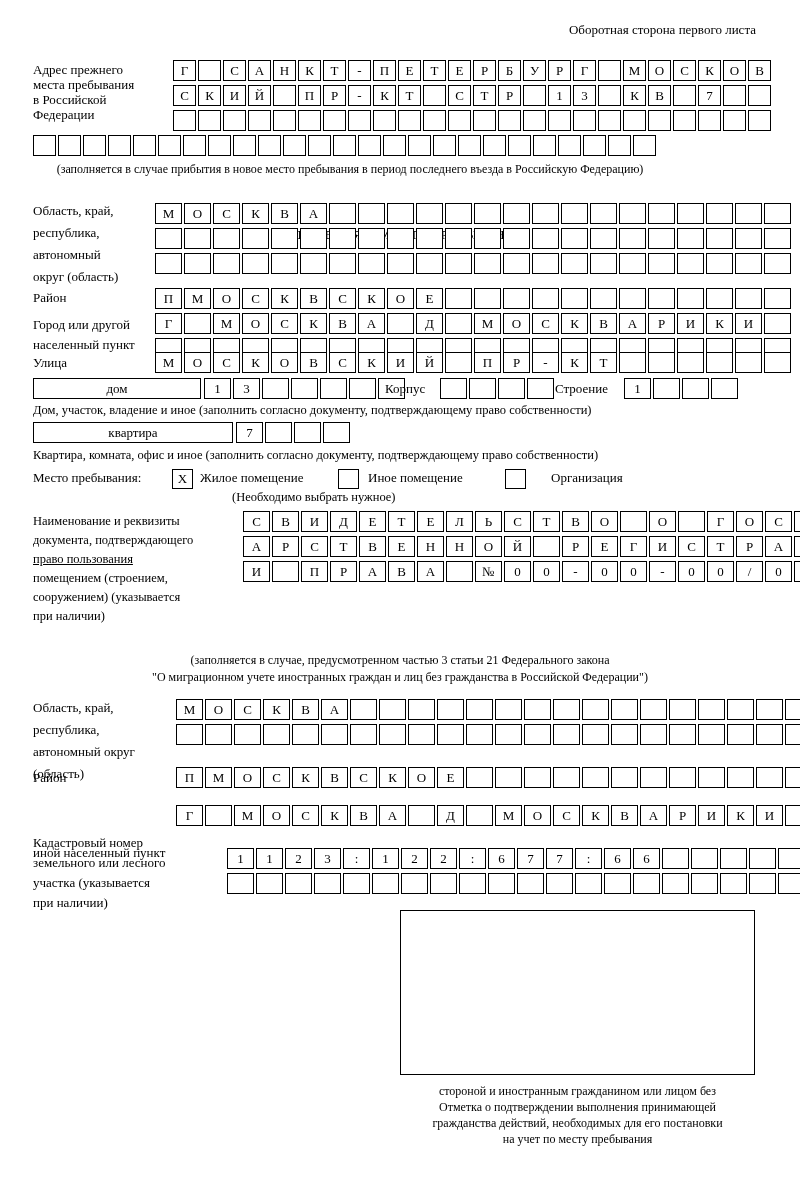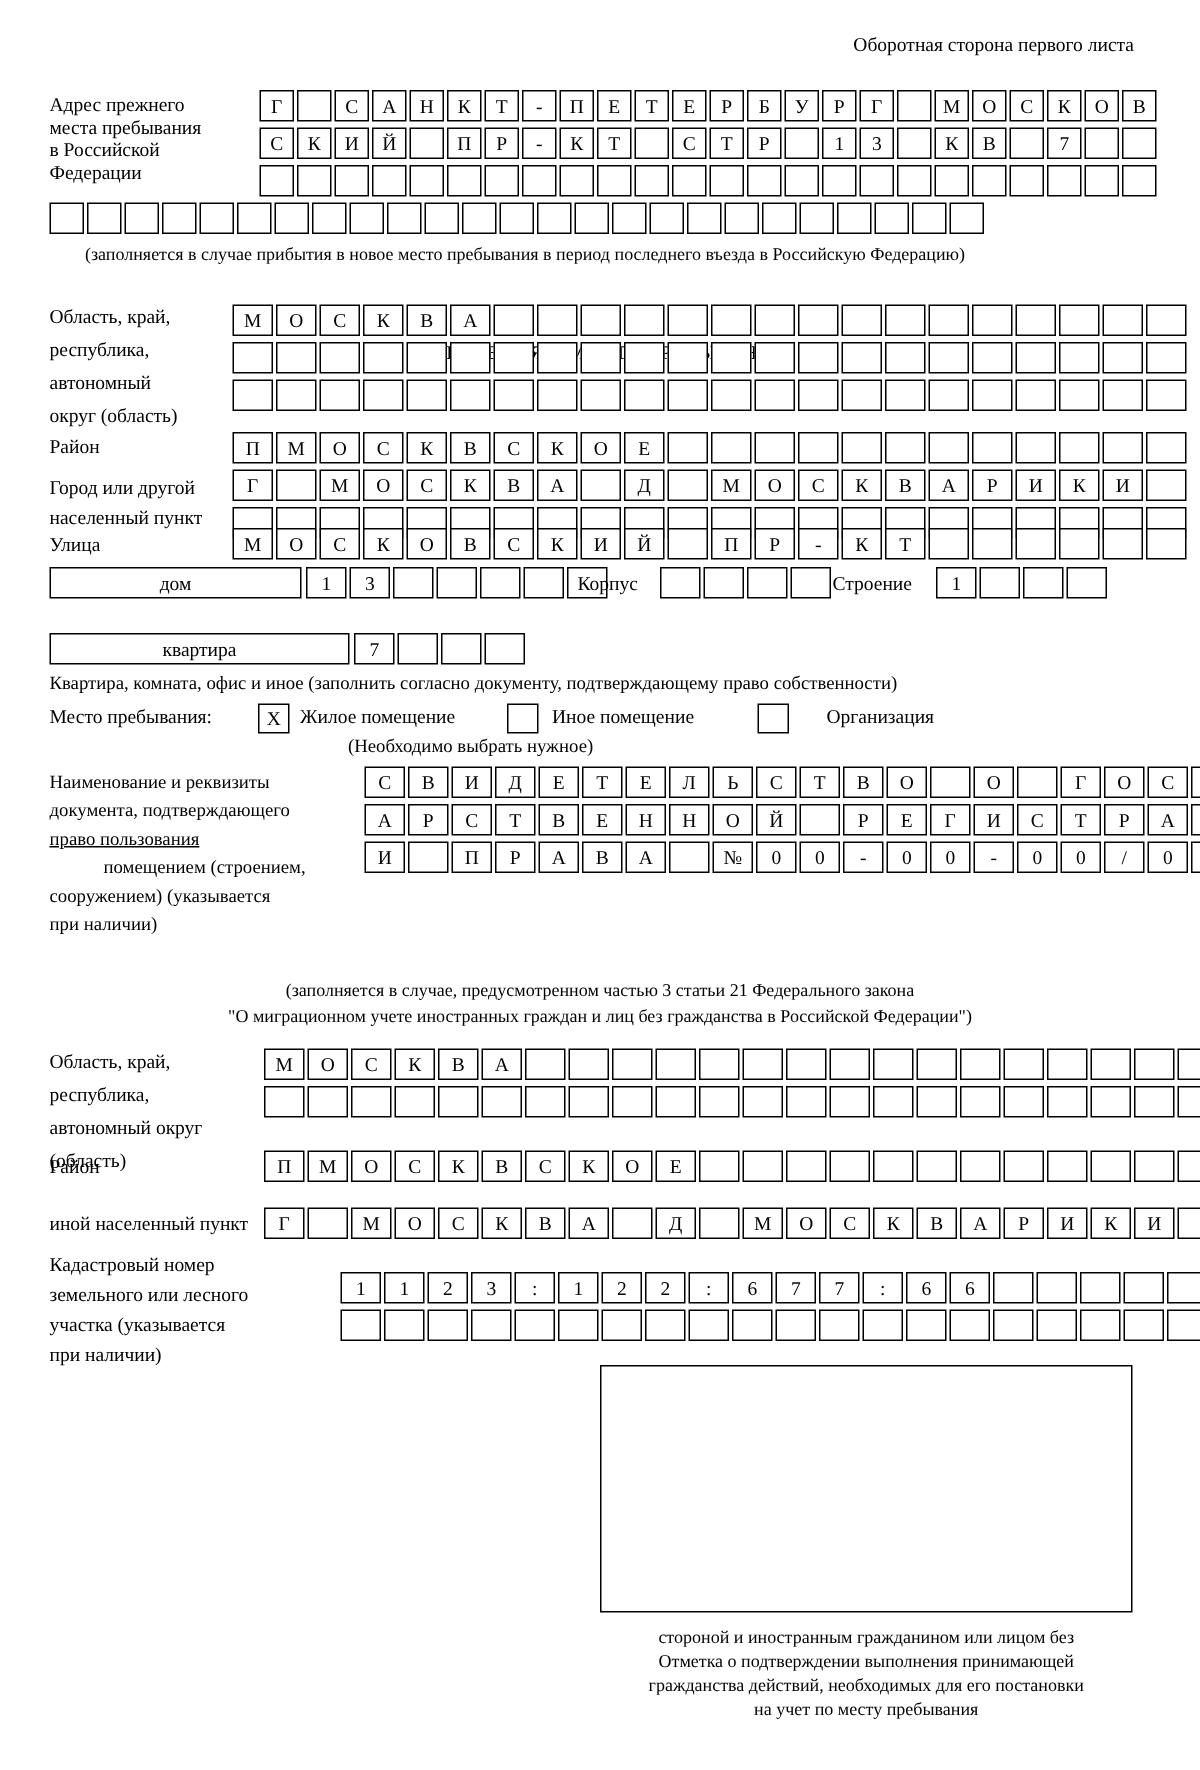--- a/index.html
+++ b/index.html
@@ -422,20 +422,21 @@
       <div class="cell wide"></div>
     </div>
   <div class="abs inline-label" style="left:555px; top:378px;">Строение</div>
   <div class="abs boxrow" id="s2-stroenie" style="left:624px; top:378px;">
       <div class="cell wide">1</div>
       <div class="cell wide"></div>
       <div class="cell wide"></div>
       <div class="cell wide"></div>
     </div>
 
+  <div class="abs label-sm" style="left:33px; top:403px;">Дом, участок, владение и иное (заполнить согласно документу, подтверждающему право собственности)</div>
 
   <div class="abs wbox" style="left:33px; top:422px; width:200px;">квартира</div>
   <div class="abs boxrow" id="s2-flat" style="left:236px; top:422px;">
       <div class="cell wide">7</div>
       <div class="cell wide"></div>
       <div class="cell wide"></div>
       <div class="cell wide"></div>
     </div>
 
   <div class="abs label-sm" style="left:33px; top:448px;">Квартира, комната, офис и иное (заполнить согласно документу, подтверждающему право собственности)</div>
@@ -446,21 +447,21 @@
   <div class="abs checkbox" style="left:338px; top:469px;"></div>
   <div class="abs label" style="left:368px; top:470px;">Иное помещение</div>
   <div class="abs checkbox" style="left:505px; top:469px;"></div>
   <div class="abs label" style="left:551px; top:470px;">Организация</div>
   <div class="abs label-sm" style="left:232px; top:490px;">(Необходимо выбрать нужное)</div>
 
   <div class="abs label-sm" style="left:33px; top:512px; width:210px;">
     <div style="line-height:19px;">Наименование и реквизиты</div>
     <div style="line-height:19px;">документа, подтверждающего</div>
     <div style="line-height:19px;text-decoration:underline;">право пользования</div>
-    <div style="line-height:19px;margin-left:36px;">помещением (строением,</div>
+    <div style="line-height:19px;">помещением (строением,</div>
     <div style="line-height:19px;">сооружением) (указывается</div>
     <div style="line-height:19px;">при наличии)</div>
   </div>
   <div class="abs boxrow" id="s2-doc0" style="left:243px; top:511px;">
       <div class="cell wide">С</div>
       <div class="cell wide">В</div>
       <div class="cell wide">И</div>
       <div class="cell wide">Д</div>
       <div class="cell wide">Е</div>
       <div class="cell wide">Т</div>
@@ -602,21 +603,21 @@
       <div class="cell wide"></div>
       <div class="cell wide"></div>
       <div class="cell wide"></div>
       <div class="cell wide"></div>
       <div class="cell wide"></div>
       <div class="cell wide"></div>
       <div class="cell wide"></div>
     </div>
 
   <div class="abs label" style="left:33px; top:806px; width:150px;">
-    <div style="line-height:19px;">иной населенный пункт</div>
+    <div style="line-height:19px;margin-top:37px;">иной населенный пункт</div>
   </div>
   <div class="abs boxrow" id="al-city" style="left:176px; top:805px;">
       <div class="cell wide">Г</div>
       <div class="cell wide"></div>
       <div class="cell wide">М</div>
       <div class="cell wide">О</div>
       <div class="cell wide">С</div>
       <div class="cell wide">К</div>
       <div class="cell wide">В</div>
       <div class="cell wide">А</div>

